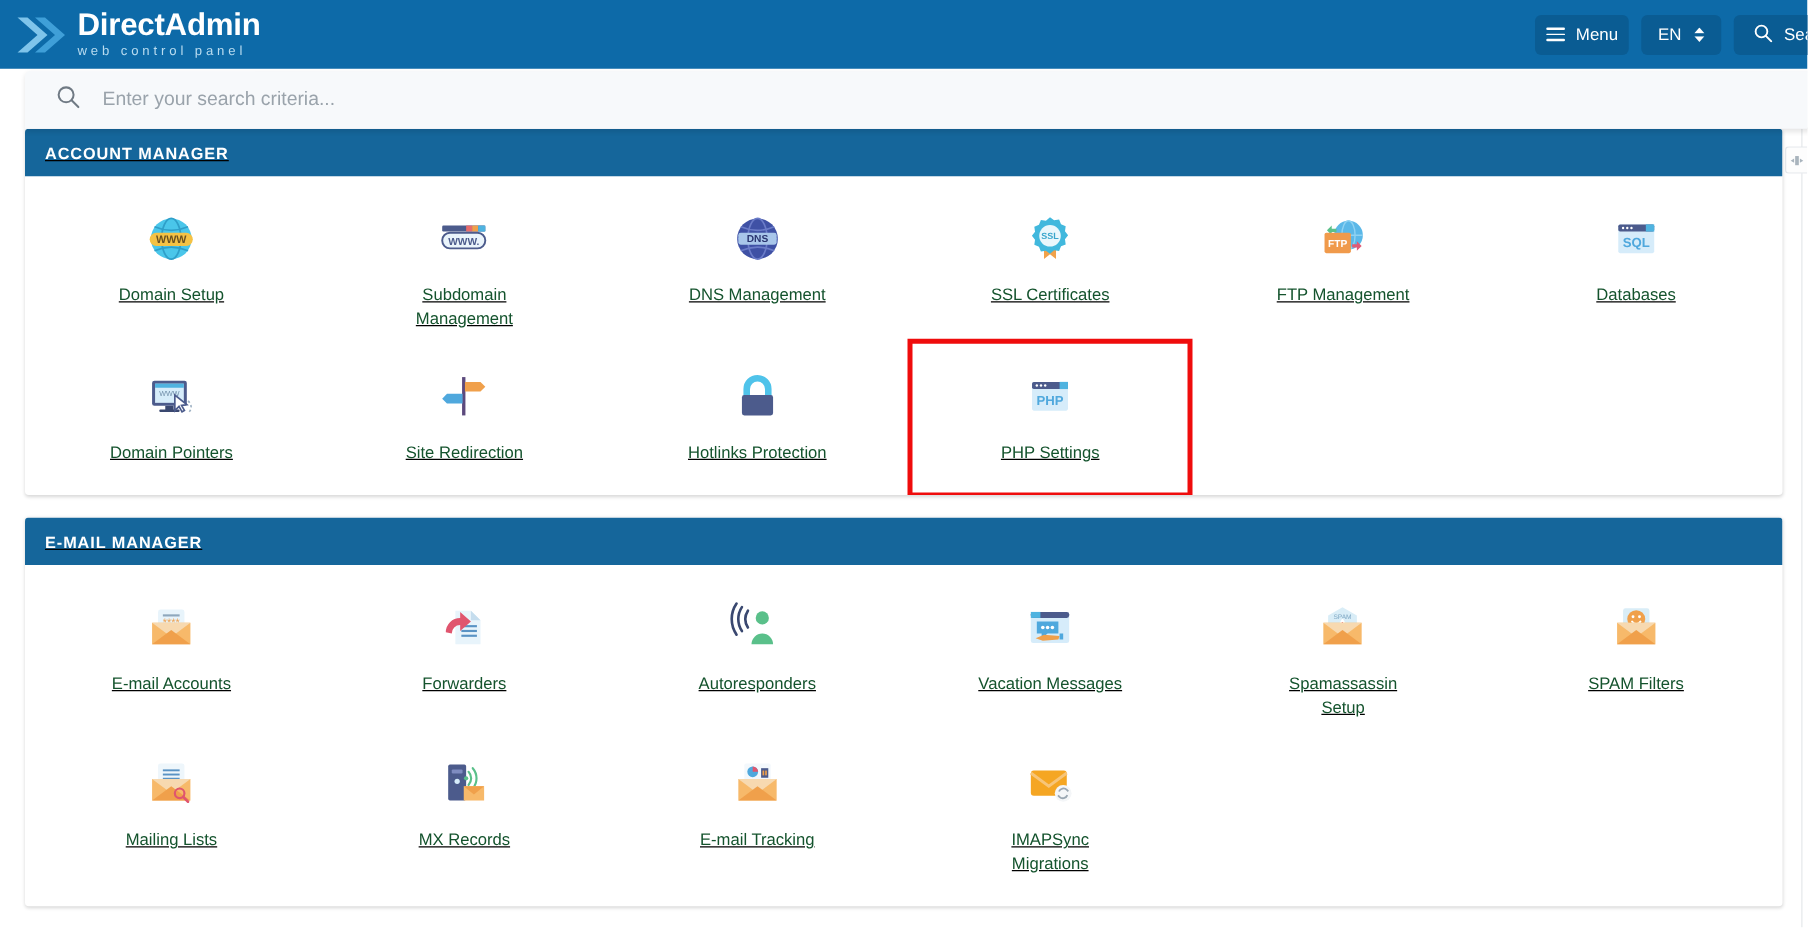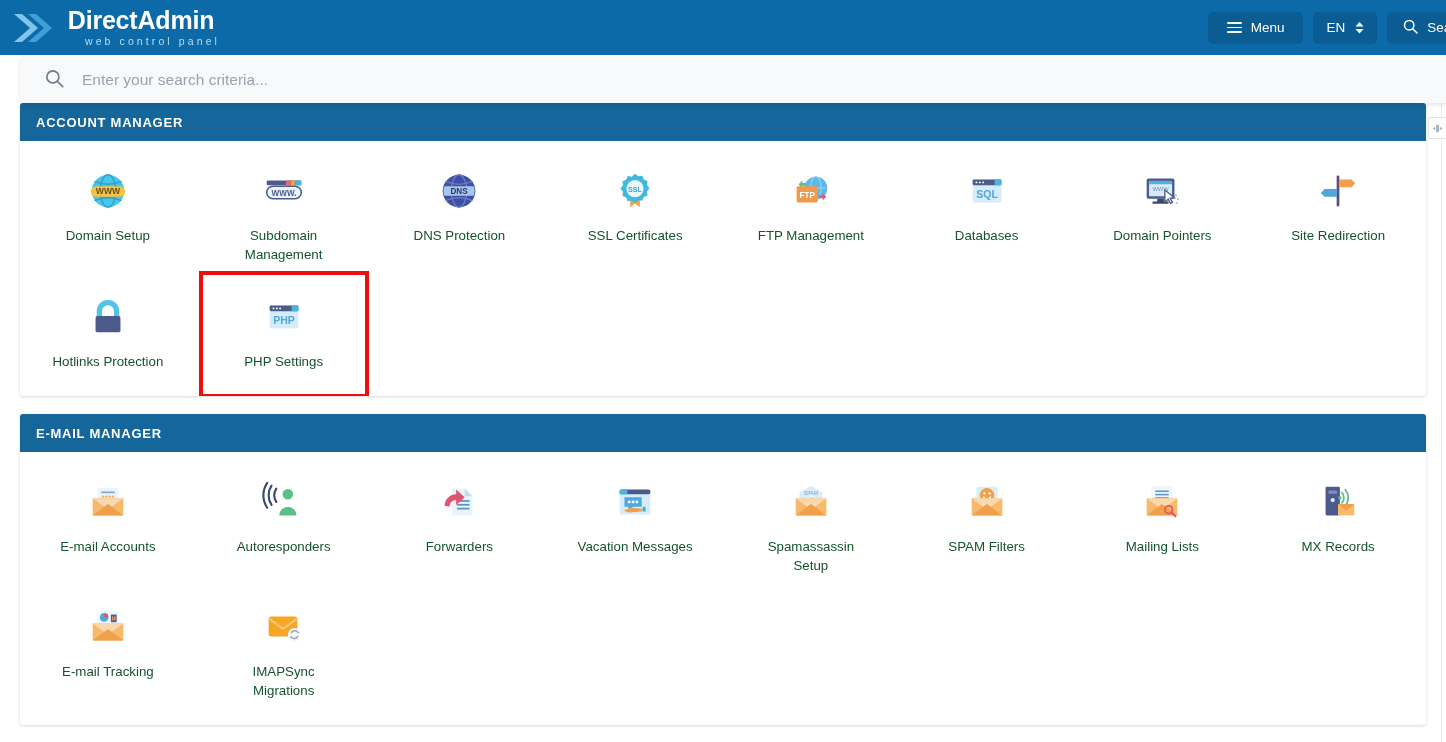--- a/index.html
+++ b/index.html
@@ -12,41 +12,41 @@
   body { position: relative; }
 
   
   .topbar {
     position: absolute; top: 0; left: 0;
     width: 1446px; height: 55px;
     background: #0d6aa8;
     display: flex; align-items: center;
     z-index: 30;
   }
-  .brand { display: flex; align-items: center; margin-left: 10px; text-align: center; }
+  .brand { display: flex; align-items: center; margin-left: 10px; }
   .brand-mark { width: 44px; height: 40px; position: relative; flex: 0 0 auto; }
   .brand-text { margin-left: 8px; line-height: 1; }
   .brand-title {
     font-size: 25px; font-weight: bold; color: #ffffff;
     letter-spacing: -0.2px; white-space: nowrap;
   }
   .brand-title .thin { font-weight: bold; }
   .brand-sub {
     font-size: 10.5px; color: #b9dcf0; letter-spacing: 3.1px;
-    margin-top: 3px; white-space: nowrap; margin-left: 23px;
+    margin-top: 3px; white-space: nowrap;
   }
 
   .topbar-right {
     margin-left: auto; display: flex; align-items: center;
     gap: 10px; padding-right: 0;
   }
   .tb-btn {
     background: #0a5c93; border: none; border-radius: 5px;
     height: 32px; display: flex; align-items: center; gap: 9px;
-    padding: 0 19px; color: #ffffff; font-size: 13.5px;
+    padding: 0 9px; color: #ffffff; font-size: 13.5px;
     cursor: pointer; white-space: nowrap;
   }
   .tb-btn.lang { padding: 0 13px; gap: 10px; }
   .tb-btn.search { padding: 0 16px; margin-right: -40px; }
   .burger { display: inline-block; width: 15px; height: 11px; position: relative; }
   .burger i {
     position: absolute; left: 0; width: 15px; height: 1.7px;
     background: #ffffff; border-radius: 1px;
   }
   .burger i:nth-child(1) { top: 0; }
@@ -71,38 +71,39 @@
     font-family: "Liberation Sans", sans-serif;
   }
   .searchwrap input::placeholder { color: #9aa3ab; }
 
   
   .page {
     position: absolute; top: 103px; left: 0;
     width: 1446px; height: 639px;
     background: #ffffff;
     overflow: hidden;
+    text-decoration: underline;
   }
   .card {
     margin: 0 20px 18px 20px;
     background: #ffffff;
     border-radius: 3px;
     box-shadow: 0 1px 3px rgba(0,0,0,0.16);
     overflow: hidden;
   }
   .card-head {
     background: #15669b;
     color: #ffffff;
     font-size: 13px; font-weight: bold;
     letter-spacing: 0.75px;
     padding: 12px 16px 11px 16px;
   }
   .grid {
     display: grid;
-    grid-template-columns: repeat(8, 1fr);
+    grid-template-columns: repeat(6, 1fr);
     padding: 12px 0 10px 0;
   }
   .tile {
     display: flex; flex-direction: column; align-items: center;
     padding: 12px 6px 14px 6px;
     cursor: pointer; position: relative;
   }
   .tile .ico {
     width: 52px; height: 52px;
     display: flex; align-items: center; justify-content: center;
@@ -238,21 +239,21 @@
               <svg width="46" height="46" viewBox="0 0 48 48">
         <circle cx="24" cy="24" r="17" fill="#3f51a5"></circle>
         <ellipse cx="24" cy="24" rx="8" ry="17" fill="none" stroke="#6b7cc8" stroke-width="1.4"></ellipse>
         <line x1="7" y1="24" x2="41" y2="24" stroke="#6b7cc8" stroke-width="1.4"></line>
         <path d="M10 14 Q24 20 38 14" fill="none" stroke="#6b7cc8" stroke-width="1.3"></path>
         <path d="M10 34 Q24 28 38 34" fill="none" stroke="#6b7cc8" stroke-width="1.3"></path>
         <rect x="8" y="19" width="32" height="10" rx="2" fill="#a8c6ea"></rect>
         <text x="24" y="26.8" font-size="8.5" font-weight="bold" fill="#2a3570" text-anchor="middle" font-family="Liberation Sans">DNS</text>
       </svg>
             </div>
-            <div class="lbl">DNS Protection</div>
+            <div class="lbl">DNS Management</div>
           </div>
           <div class="tile">
             <div class="ico">
               <svg width="46" height="46" viewBox="0 0 48 48">
         <path d="M19 28 L19 41 L24 37 L29 41 L29 28 Z" fill="#f0a24b"></path>
         <path d="M24 6 l3.4 2.6 4.2-.6 1.6 3.9 3.9 1.6-.6 4.2 2.6 3.4-2.6 3.4.6 4.2-3.9 1.6-1.6 3.9-4.2-.6L24 36.6l-3.4-2.6-4.2.6-1.6-3.9-3.9-1.6.6-4.2L8.9 21.5l2.6-3.4-.6-4.2 3.9-1.6 1.6-3.9 4.2.6z" fill="#41b8dd"></path>
         <circle cx="24" cy="21.5" r="9" fill="#eaf7fc"></circle>
         <text x="24" y="24.6" font-size="7.5" font-weight="bold" fill="#3aa6cc" text-anchor="middle" font-family="Liberation Sans">SSL</text>
       </svg>
             </div>
@@ -348,41 +349,41 @@
         <path d="M8 20 h32 v18 H8 Z" fill="#f7b96a"></path>
         <path d="M8 20 L24 32 L40 20 Z" fill="#f7d9b0"></path>
         <path d="M8 38 L24 26 L40 38 Z" fill="#f0a04b"></path>
       </svg>
             </div>
             <div class="lbl">E-mail Accounts</div>
           </div>
           <div class="tile">
             <div class="ico">
               <svg width="46" height="46" viewBox="0 0 48 48">
-        <circle cx="28" cy="16" r="5.5" fill="#5ac08a"></circle>
-        <path d="M19 38 a9 9 0 0 1 18 0 z" fill="#5ac08a"></path>
-        <path d="M16 10 a13 13 0 0 0 0 14" fill="none" stroke="#3a4870" stroke-width="2.2" stroke-linecap="round"></path>
-        <path d="M11 7 a18 18 0 0 0 0 20" fill="none" stroke="#3a4870" stroke-width="2.2" stroke-linecap="round"></path>
-        <path d="M6.5 4 a23 23 0 0 0 0 26" fill="none" stroke="#3a4870" stroke-width="2.2" stroke-linecap="round"></path>
-      </svg>
-            </div>
-            <div class="lbl">Autoresponders</div>
-          </div>
-          <div class="tile">
-            <div class="ico">
-              <svg width="46" height="46" viewBox="0 0 48 48">
         <path d="M17 10 h13 l8 8 v20 H17 Z" fill="#e8f4fb"></path>
         <path d="M30 10 l8 8 h-8 Z" fill="#c5ddee"></path>
         <rect x="22" y="22" width="13" height="1.8" fill="#5a93c4"></rect>
         <rect x="22" y="26" width="13" height="1.8" fill="#5a93c4"></rect>
         <rect x="22" y="30" width="13" height="1.8" fill="#5a93c4"></rect>
         <path d="M9 28 a12 12 0 0 1 12-12 v-5 l9 8 -9 8 v-5 a7 7 0 0 0 -7 7 z" fill="#e0556e"></path>
       </svg>
             </div>
             <div class="lbl">Forwarders</div>
+          </div>
+          <div class="tile">
+            <div class="ico">
+              <svg width="46" height="46" viewBox="0 0 48 48">
+        <circle cx="28" cy="16" r="5.5" fill="#5ac08a"></circle>
+        <path d="M19 38 a9 9 0 0 1 18 0 z" fill="#5ac08a"></path>
+        <path d="M16 10 a13 13 0 0 0 0 14" fill="none" stroke="#3a4870" stroke-width="2.2" stroke-linecap="round"></path>
+        <path d="M11 7 a18 18 0 0 0 0 20" fill="none" stroke="#3a4870" stroke-width="2.2" stroke-linecap="round"></path>
+        <path d="M6.5 4 a23 23 0 0 0 0 26" fill="none" stroke="#3a4870" stroke-width="2.2" stroke-linecap="round"></path>
+      </svg>
+            </div>
+            <div class="lbl">Autoresponders</div>
           </div>
           <div class="tile">
             <div class="ico">
               <svg width="46" height="46" viewBox="0 0 48 48">
         <rect x="8" y="11" width="32" height="26" rx="2" fill="#d6ecfa"></rect>
         <rect x="8" y="11" width="32" height="5" rx="2" fill="#4c5b8c"></rect>
         <rect x="8" y="11" width="8" height="5" fill="#4fb3e0"></rect>
         <path d="M13 19 h18 v10 h-9 l-5 4 v-4 h-4 z" fill="#4fa8dd"></path>
         <circle cx="18" cy="24" r="1.5" fill="#ffffff"></circle>
                 <circle cx="22" cy="24" r="1.5" fill="#ffffff"></circle>

